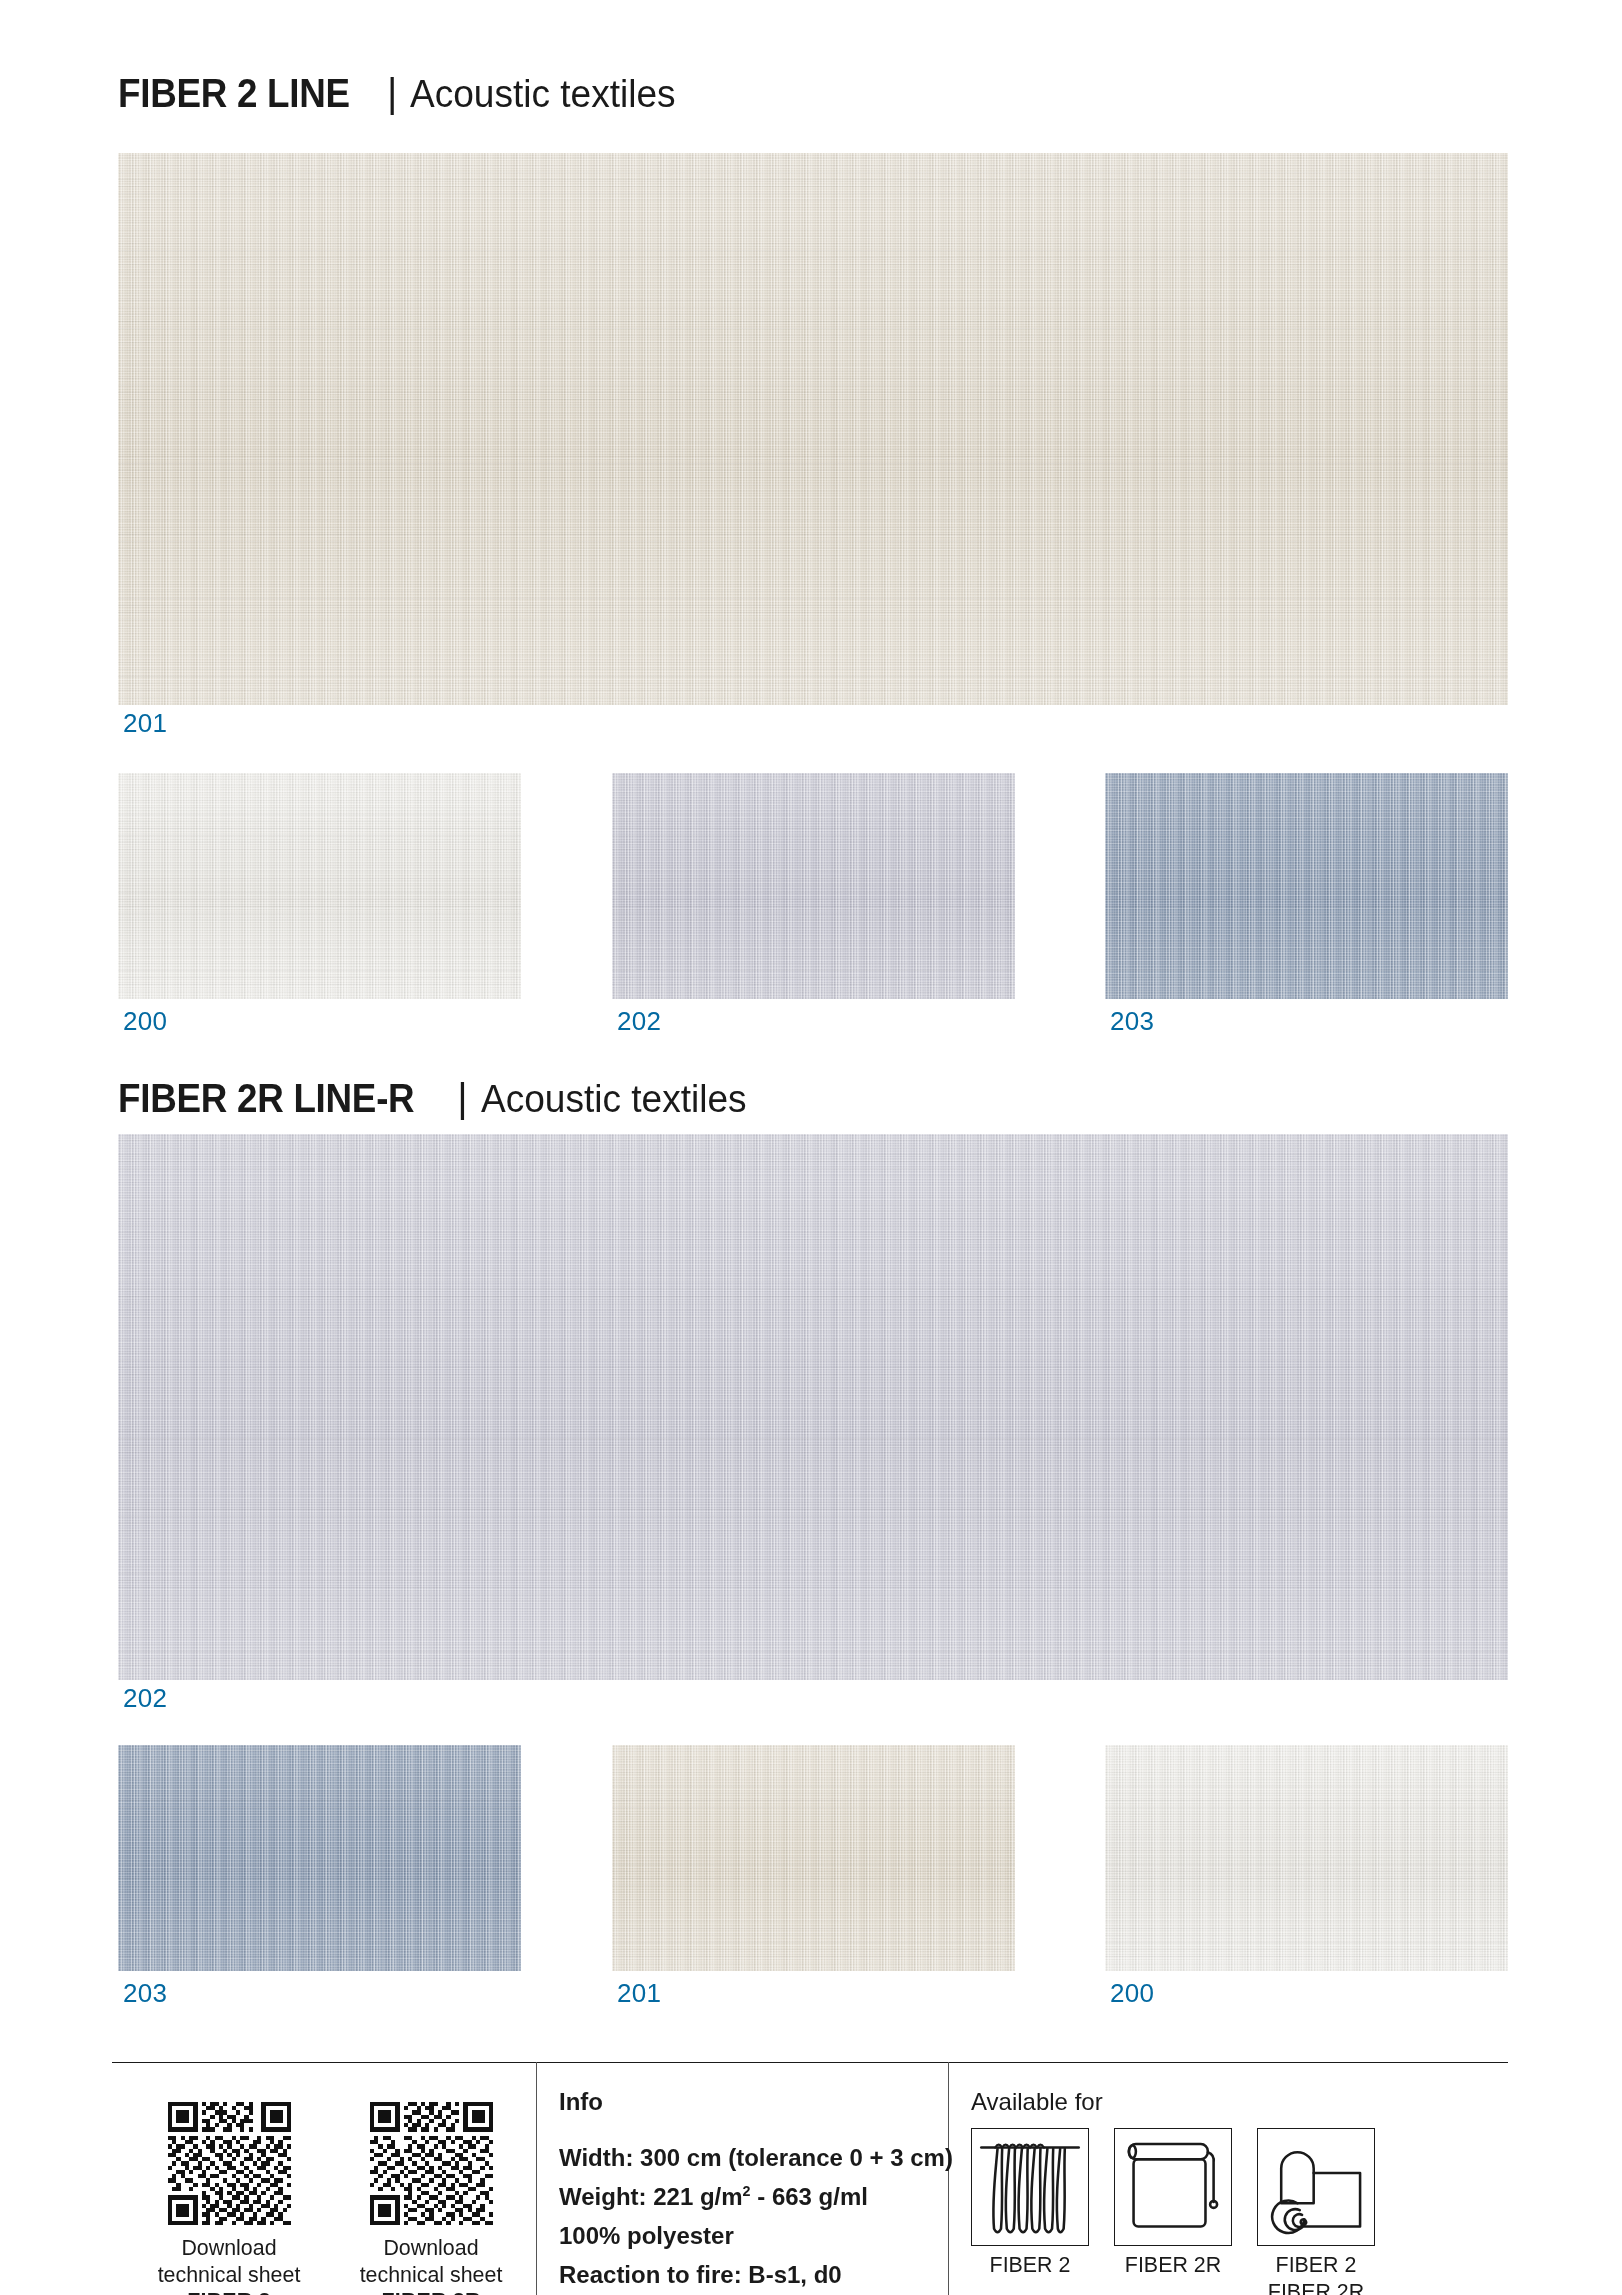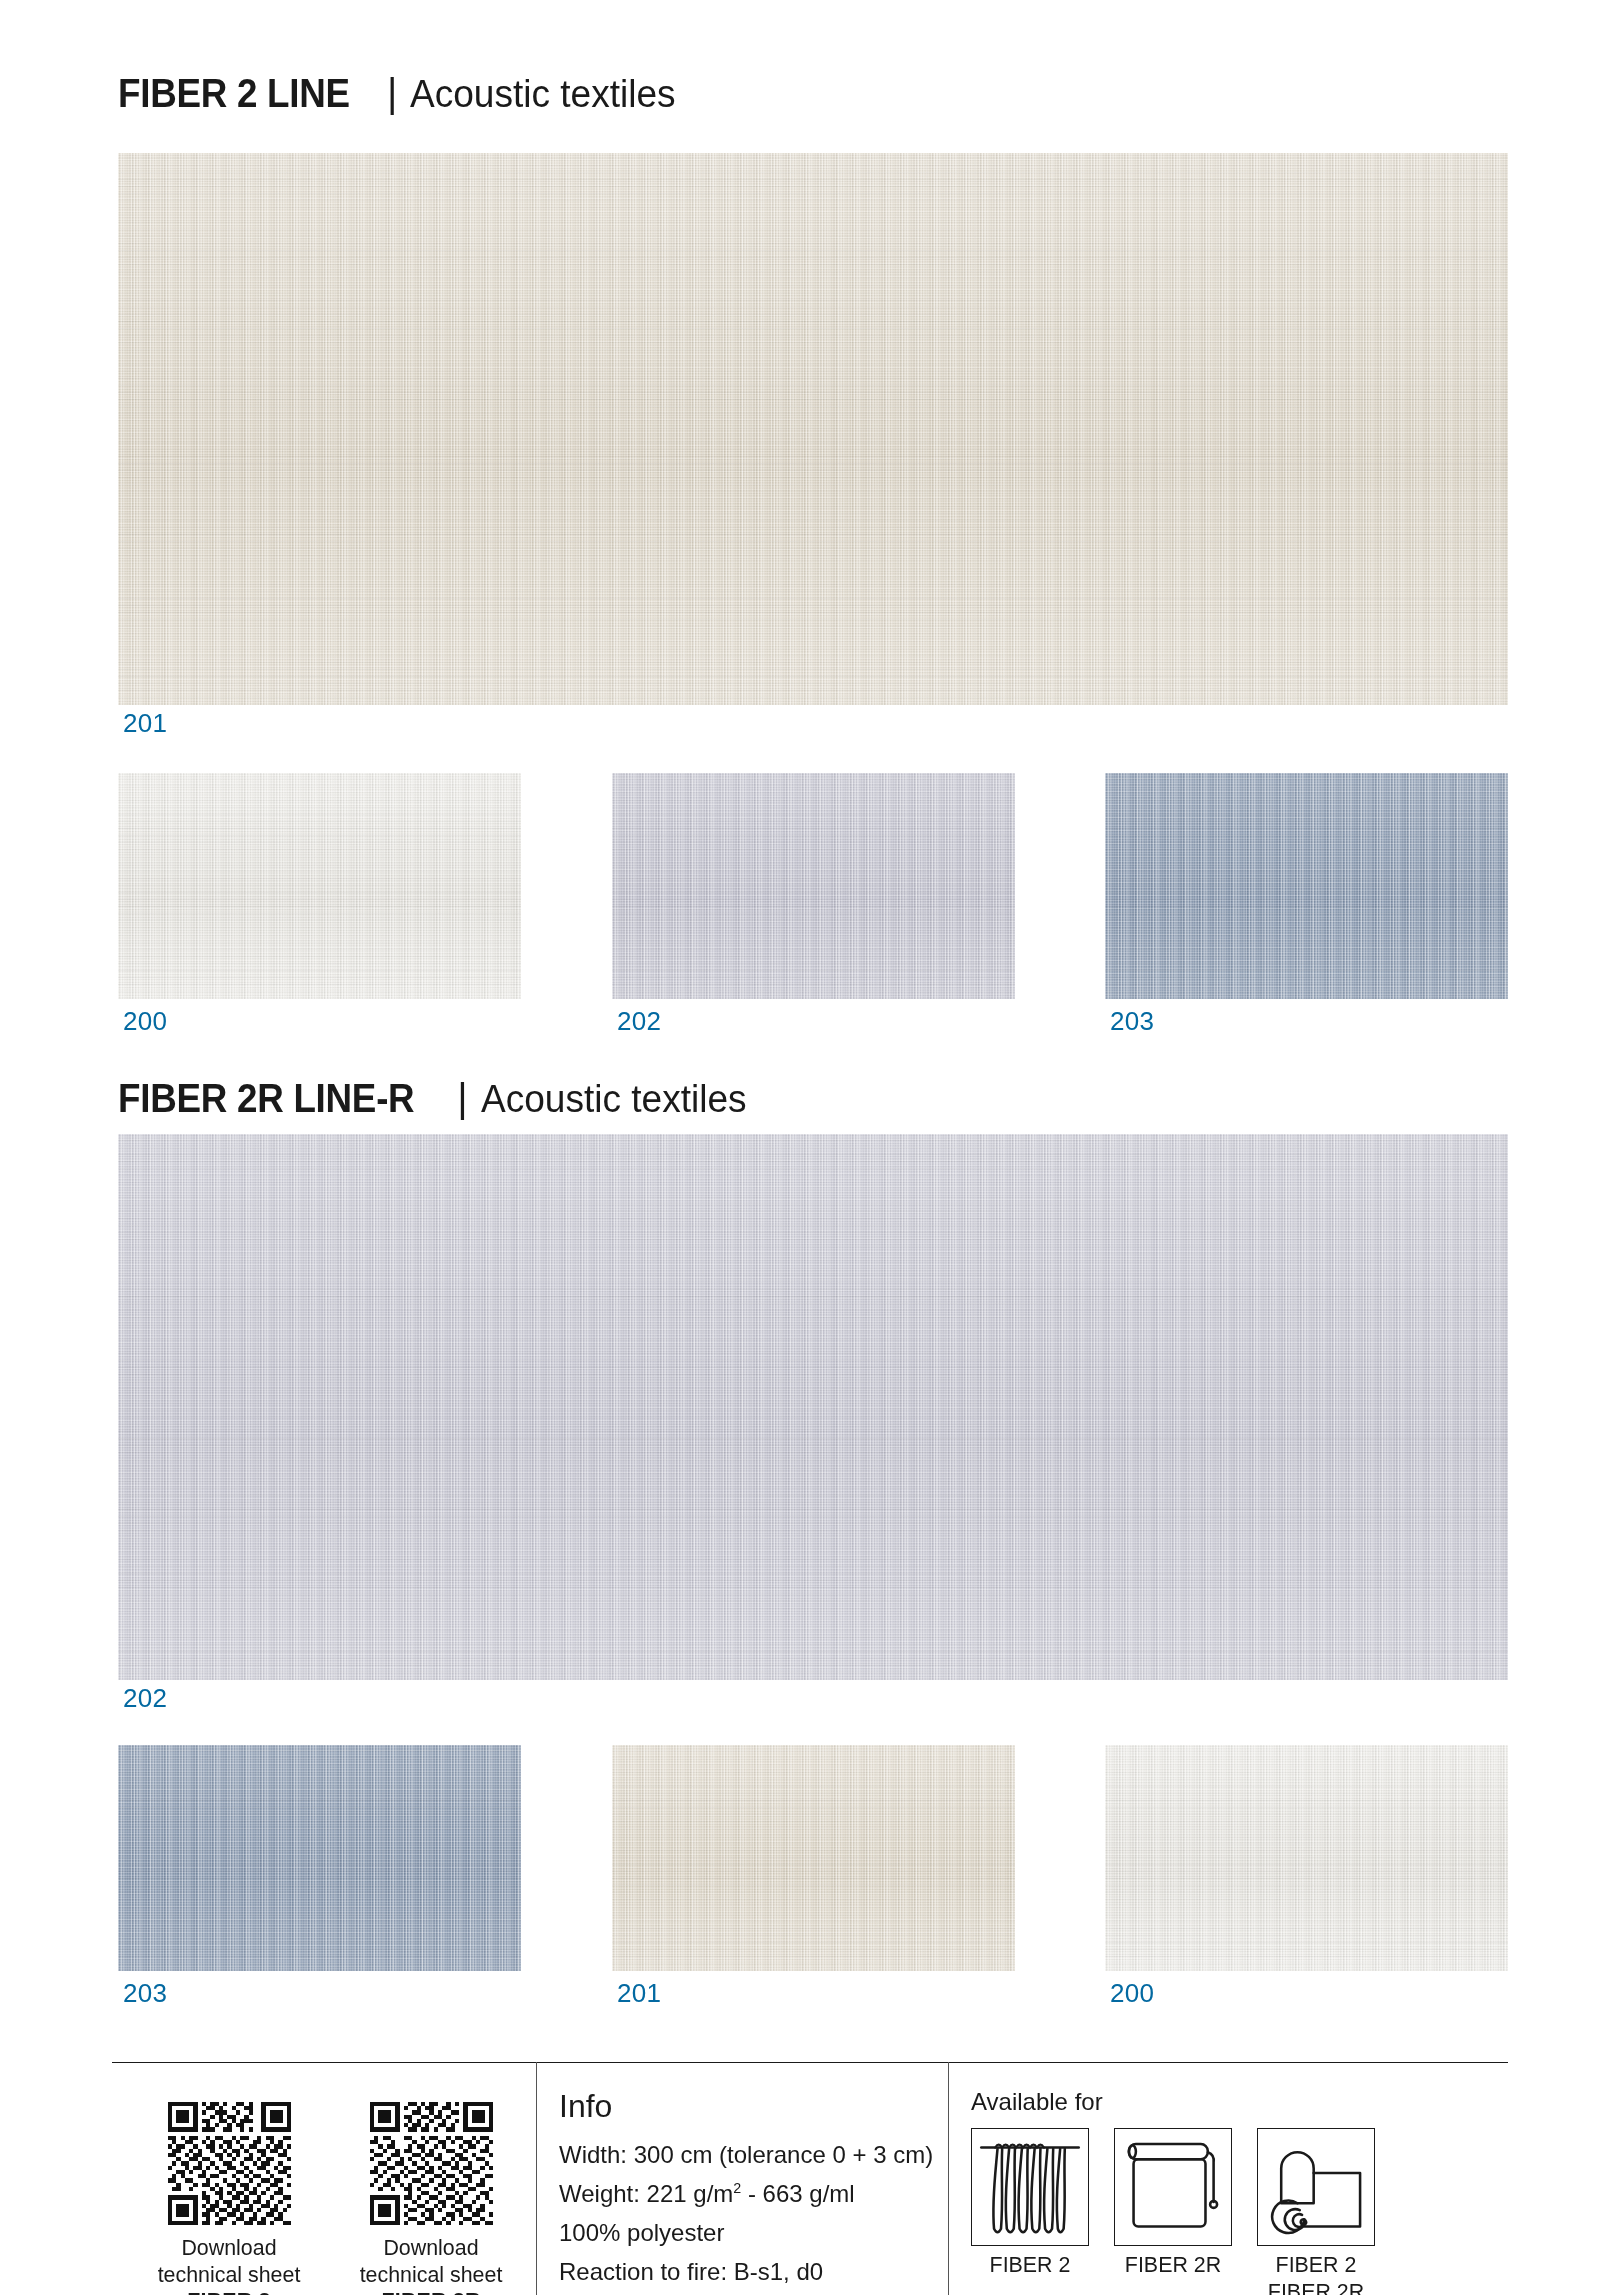--- a/index.html
+++ b/index.html
@@ -148,28 +148,28 @@
     letter-spacing: 0.2px;
   }
 
   .info-block {
     position: absolute;
     left: 559px;
     top: 2088px;
     width: 364px;
   }
   .info-title {
-    font-size: 32px;
-    font-weight: 400;
-    color: #1a1a1a;
-    margin-bottom: 16px;
+    font-size: 24px;
+    font-weight: 700;
+    color: #1a1a1a;
+    margin-bottom: 28px;
   }
   .info-line {
     font-size: 24px;
-    font-weight: 400;
+    font-weight: 700;
     color: #1a1a1a;
     margin-bottom: 11px;
     white-space: nowrap;
   }
   .info-line sup {
     font-size: 14.3px;
     vertical-align: super;
   }
 
   .avail-block {

